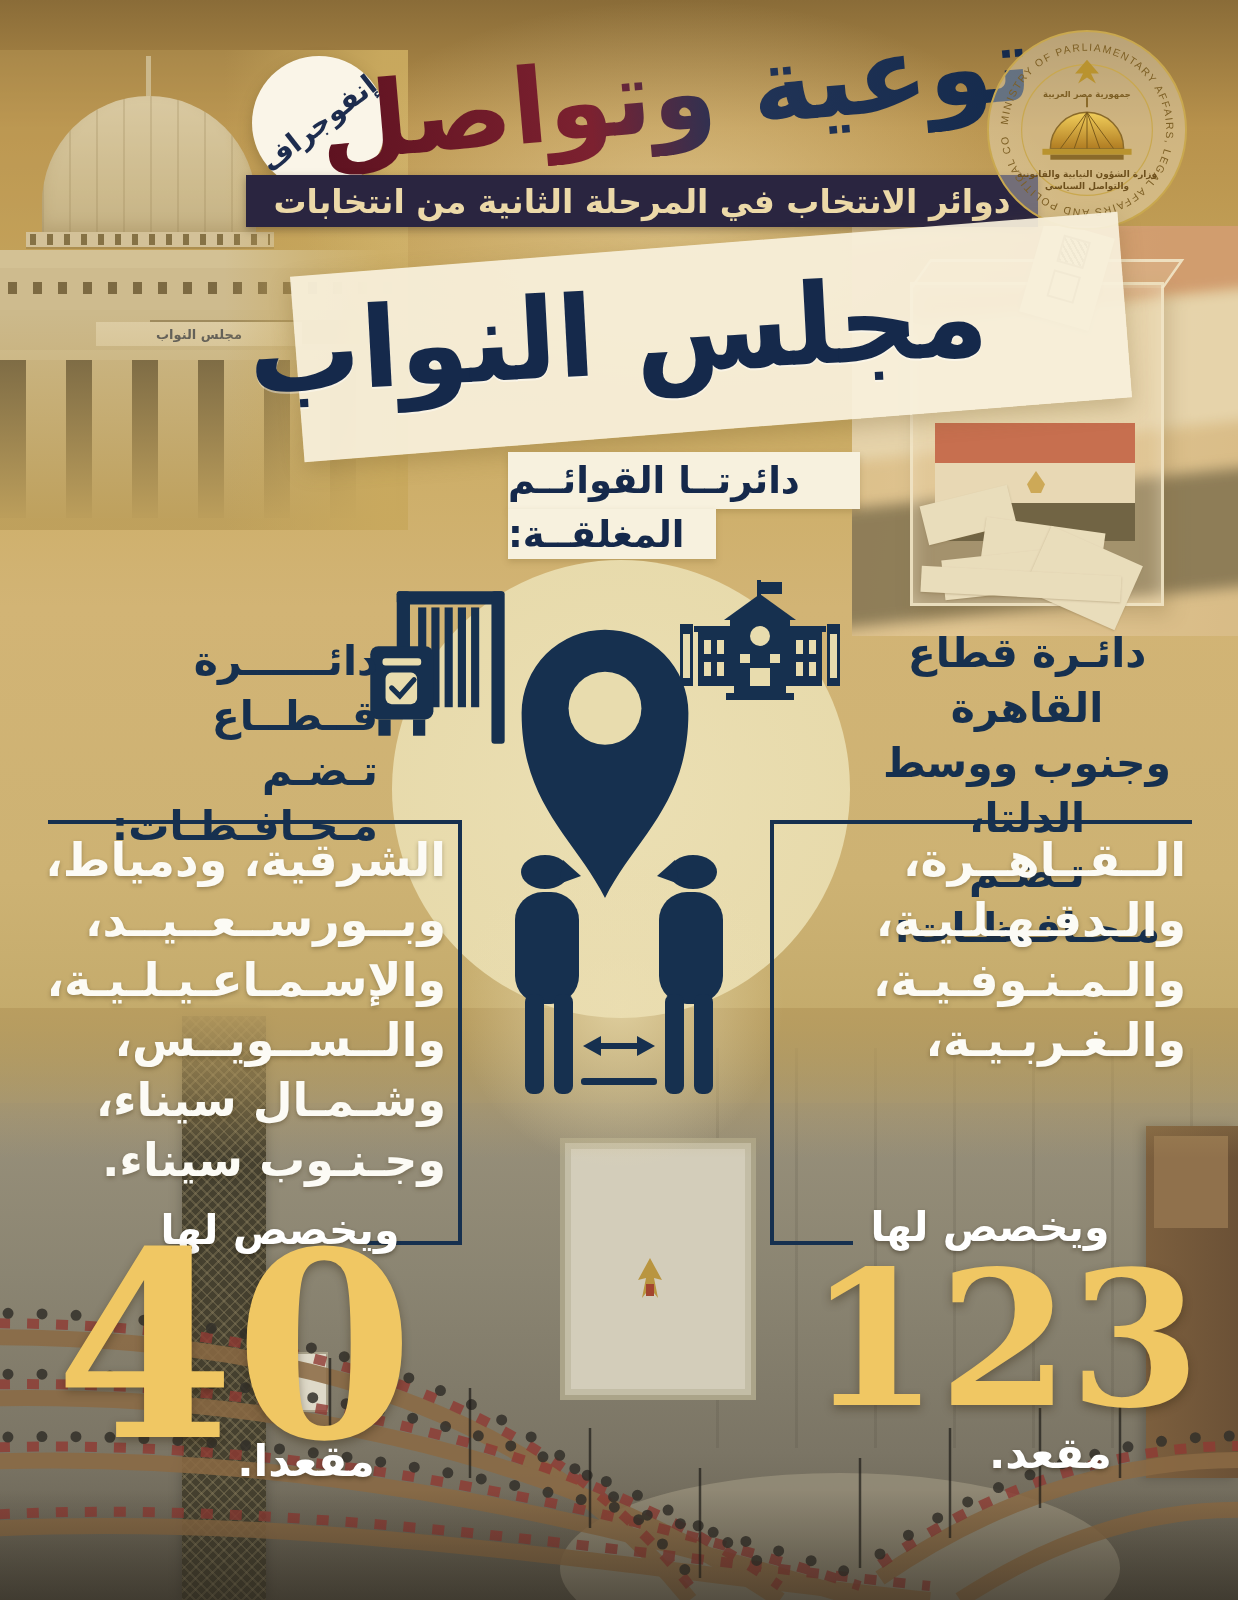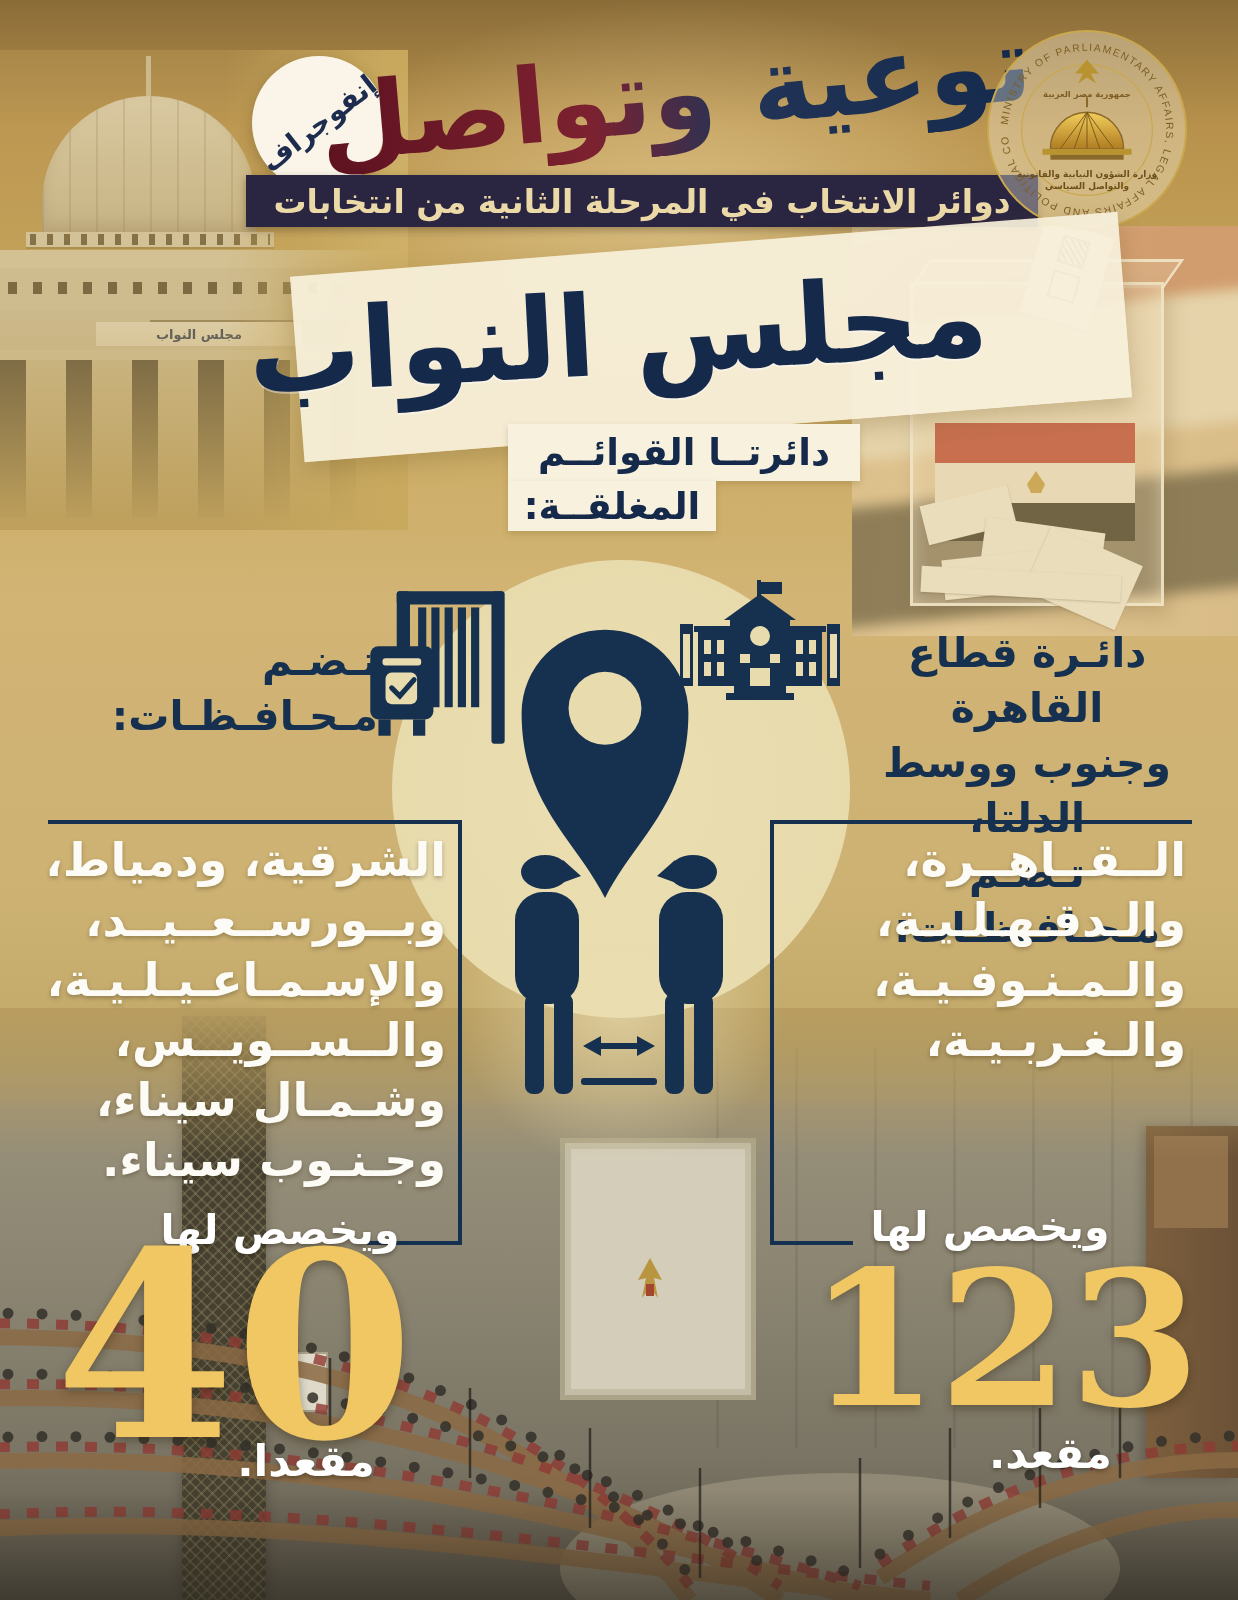--- a/index.html
+++ b/index.html
@@ -96,21 +96,21 @@
   #banner span{color:#ecd9a8;font-size:33px;font-weight:bold;direction:rtl;white-space:nowrap;}
   
   #seal{left:983px;top:26px;width:208px;height:208px;}
   
   #band{left:296px;top:244px;width:830px;height:186px;background:rgba(247,240,219,.93);
         transform:rotate(-4.5deg);box-shadow:0 8px 22px rgba(120,95,45,.30);}
   #main-title{left:318px;top:240px;width:600px;height:190px;display:flex;align-items:center;justify-content:center;
         transform:rotate(-3deg);}
   #main-title span{color:#15294b;font-size:112px;font-weight:bold;direction:rtl;white-space:nowrap;
         text-shadow:0 2px 0 rgba(255,255,255,.4);}
-  .strip{background:#f7f1de;display:flex;align-items:center;justify-content:center;box-shadow:0 3px 6px rgba(120,95,45,.25);}
+  .strip{background:#f7f1de;display:flex;align-items:center;justify-content:flex-start;box-shadow:0 3px 6px rgba(120,95,45,.25);margin-top:28px;}
   #strip1{left:508px;top:424px;width:352px;height:57px;}
   #strip2{left:508px;top:481px;width:208px;height:50px;}
   .strip span{color:#15294b;font-weight:bold;font-size:37px;direction:rtl;white-space:nowrap;}
   
   #big-circle{left:392px;top:560px;width:458px;height:458px;border-radius:50%;
         background:radial-gradient(circle,#ebdfb3 0%,#e7daab 78%,rgba(231,218,171,0) 100%);}
   #small-glow{left:455px;top:840px;width:330px;height:330px;border-radius:50%;
         background:radial-gradient(circle,rgba(235,222,178,.75),rgba(235,222,178,0) 70%);}
   .navy{fill:#16304f;}
   .cutout{fill:#e8dcae;}
@@ -372,20 +372,21 @@
       </g>
     </g>
   </svg>
 
   <div id="hdr-right" class="hdr abs">
     <div>دائـرة قطاع القاهرة</div>
     <div>وجنوب ووسط الدلتا،</div>
     <div>تـضـم مـحـافـظـات:</div>
   </div>
   <div id="hdr-left" class="hdr abs">
+    <div>دائــــــرة قــطــاع</div>
     <div>تـضـم مـحـافـظـات:</div>
   </div>
 
   <svg id="brackets" class="abs" viewBox="0 0 1238 1600">
     <path d="M48 822 H460 V1243 H367" fill="none" stroke="#16304f" stroke-width="4"></path>
     <path d="M1192 822 H772 V1243 H853" fill="none" stroke="#16304f" stroke-width="4"></path>
   </svg>
 
   <div id="list-left" class="glist abs">
       <div class="gov-line">الشرقية، ودمياط،</div>

